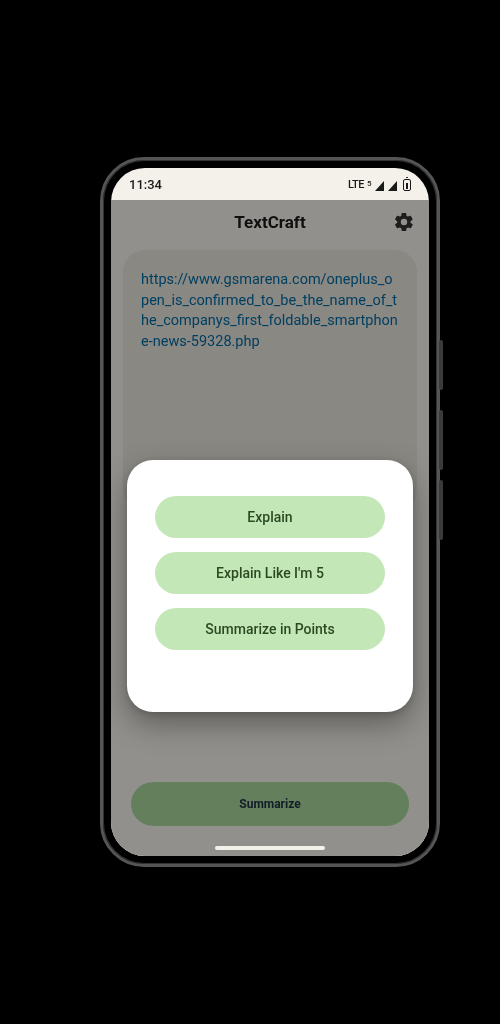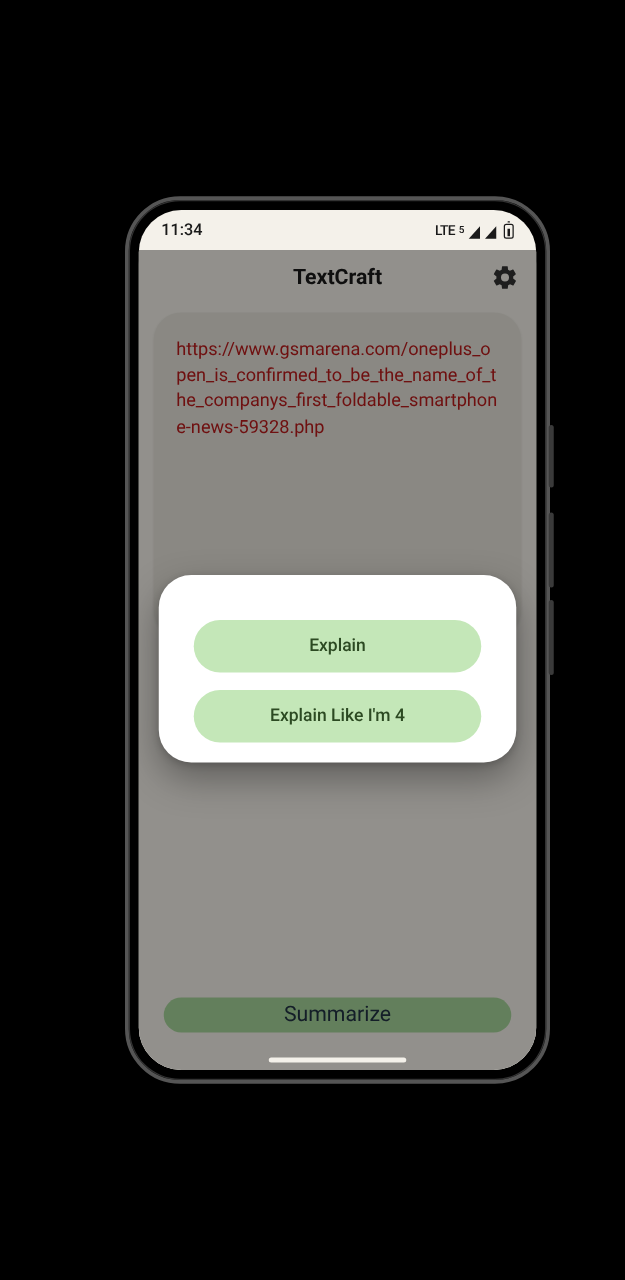--- a/index.html
+++ b/index.html
@@ -89,52 +89,52 @@
       margin: 6px 12px;
       background: #e6e3db;
       border-radius: 22px;
       padding: 20px 18px;
       min-height: 260px;
       box-shadow: 0 1px 2px rgba(0,0,0,0.05);
     }
     .card-text {
       font-size: 14.5px;
       line-height: 1.42;
-      color: #b91c1c;
+      color: #0369a1;
       word-break: break-all;
       font-weight: 400;
     }
     .actions {
       position: absolute;
       bottom: 30px;
       left: 0; right: 0;
       display: flex;
       gap: 14px;
       padding: 0 20px;
       justify-content: center;
     }
     .pill {
       flex: 1;
-      height: 28px;
+      height: 44px;
       border-radius: 24px;
       border: none;
-      font-size: 17px;
-      font-weight: 400;
+      font-size: 12px;
+      font-weight: 700;
       display: flex; align-items:center; justify-content:center;
     }
     .pill.summarize { background: #a6d49a; color: #234; }
     .pill.rewrite { background: #e6cf79; color: #6a5820; }
     .popup {
       position: absolute;
       z-index: 10;
       left: 16px; right: 16px;
       top: 260px;
       background: #fff;
       border-radius: 26px;
-      padding: 36px 28px 16px;
+      padding: 36px 28px 62px;
       box-shadow: 0 12px 30px rgba(0,0,0,0.35), 0 2px 6px rgba(0,0,0,0.15);
     }
     .popup-btn {
       display: block;
       width: 100%;
       height: 42px;
       border-radius: 22px;
       border: none;
       background: #c4e7b8;
       color: #2c4a22;
@@ -187,20 +187,21 @@
       </div>
 
       <div class="actions">
         <button class="pill summarize">Summarize</button>
       </div>
 
       <div class="scrim"></div>
 
       <div class="popup">
         <button class="popup-btn">Explain</button>
-        <button class="popup-btn">Explain Like I'm 4</button>
+        <button class="popup-btn">Explain Like I'm 5</button>
+        <button class="popup-btn">Summarize in Points</button>
       </div>
 
     </div>
 
     <div class="home-indicator"></div>
   </div>
 </div>
 
 </body></html>

